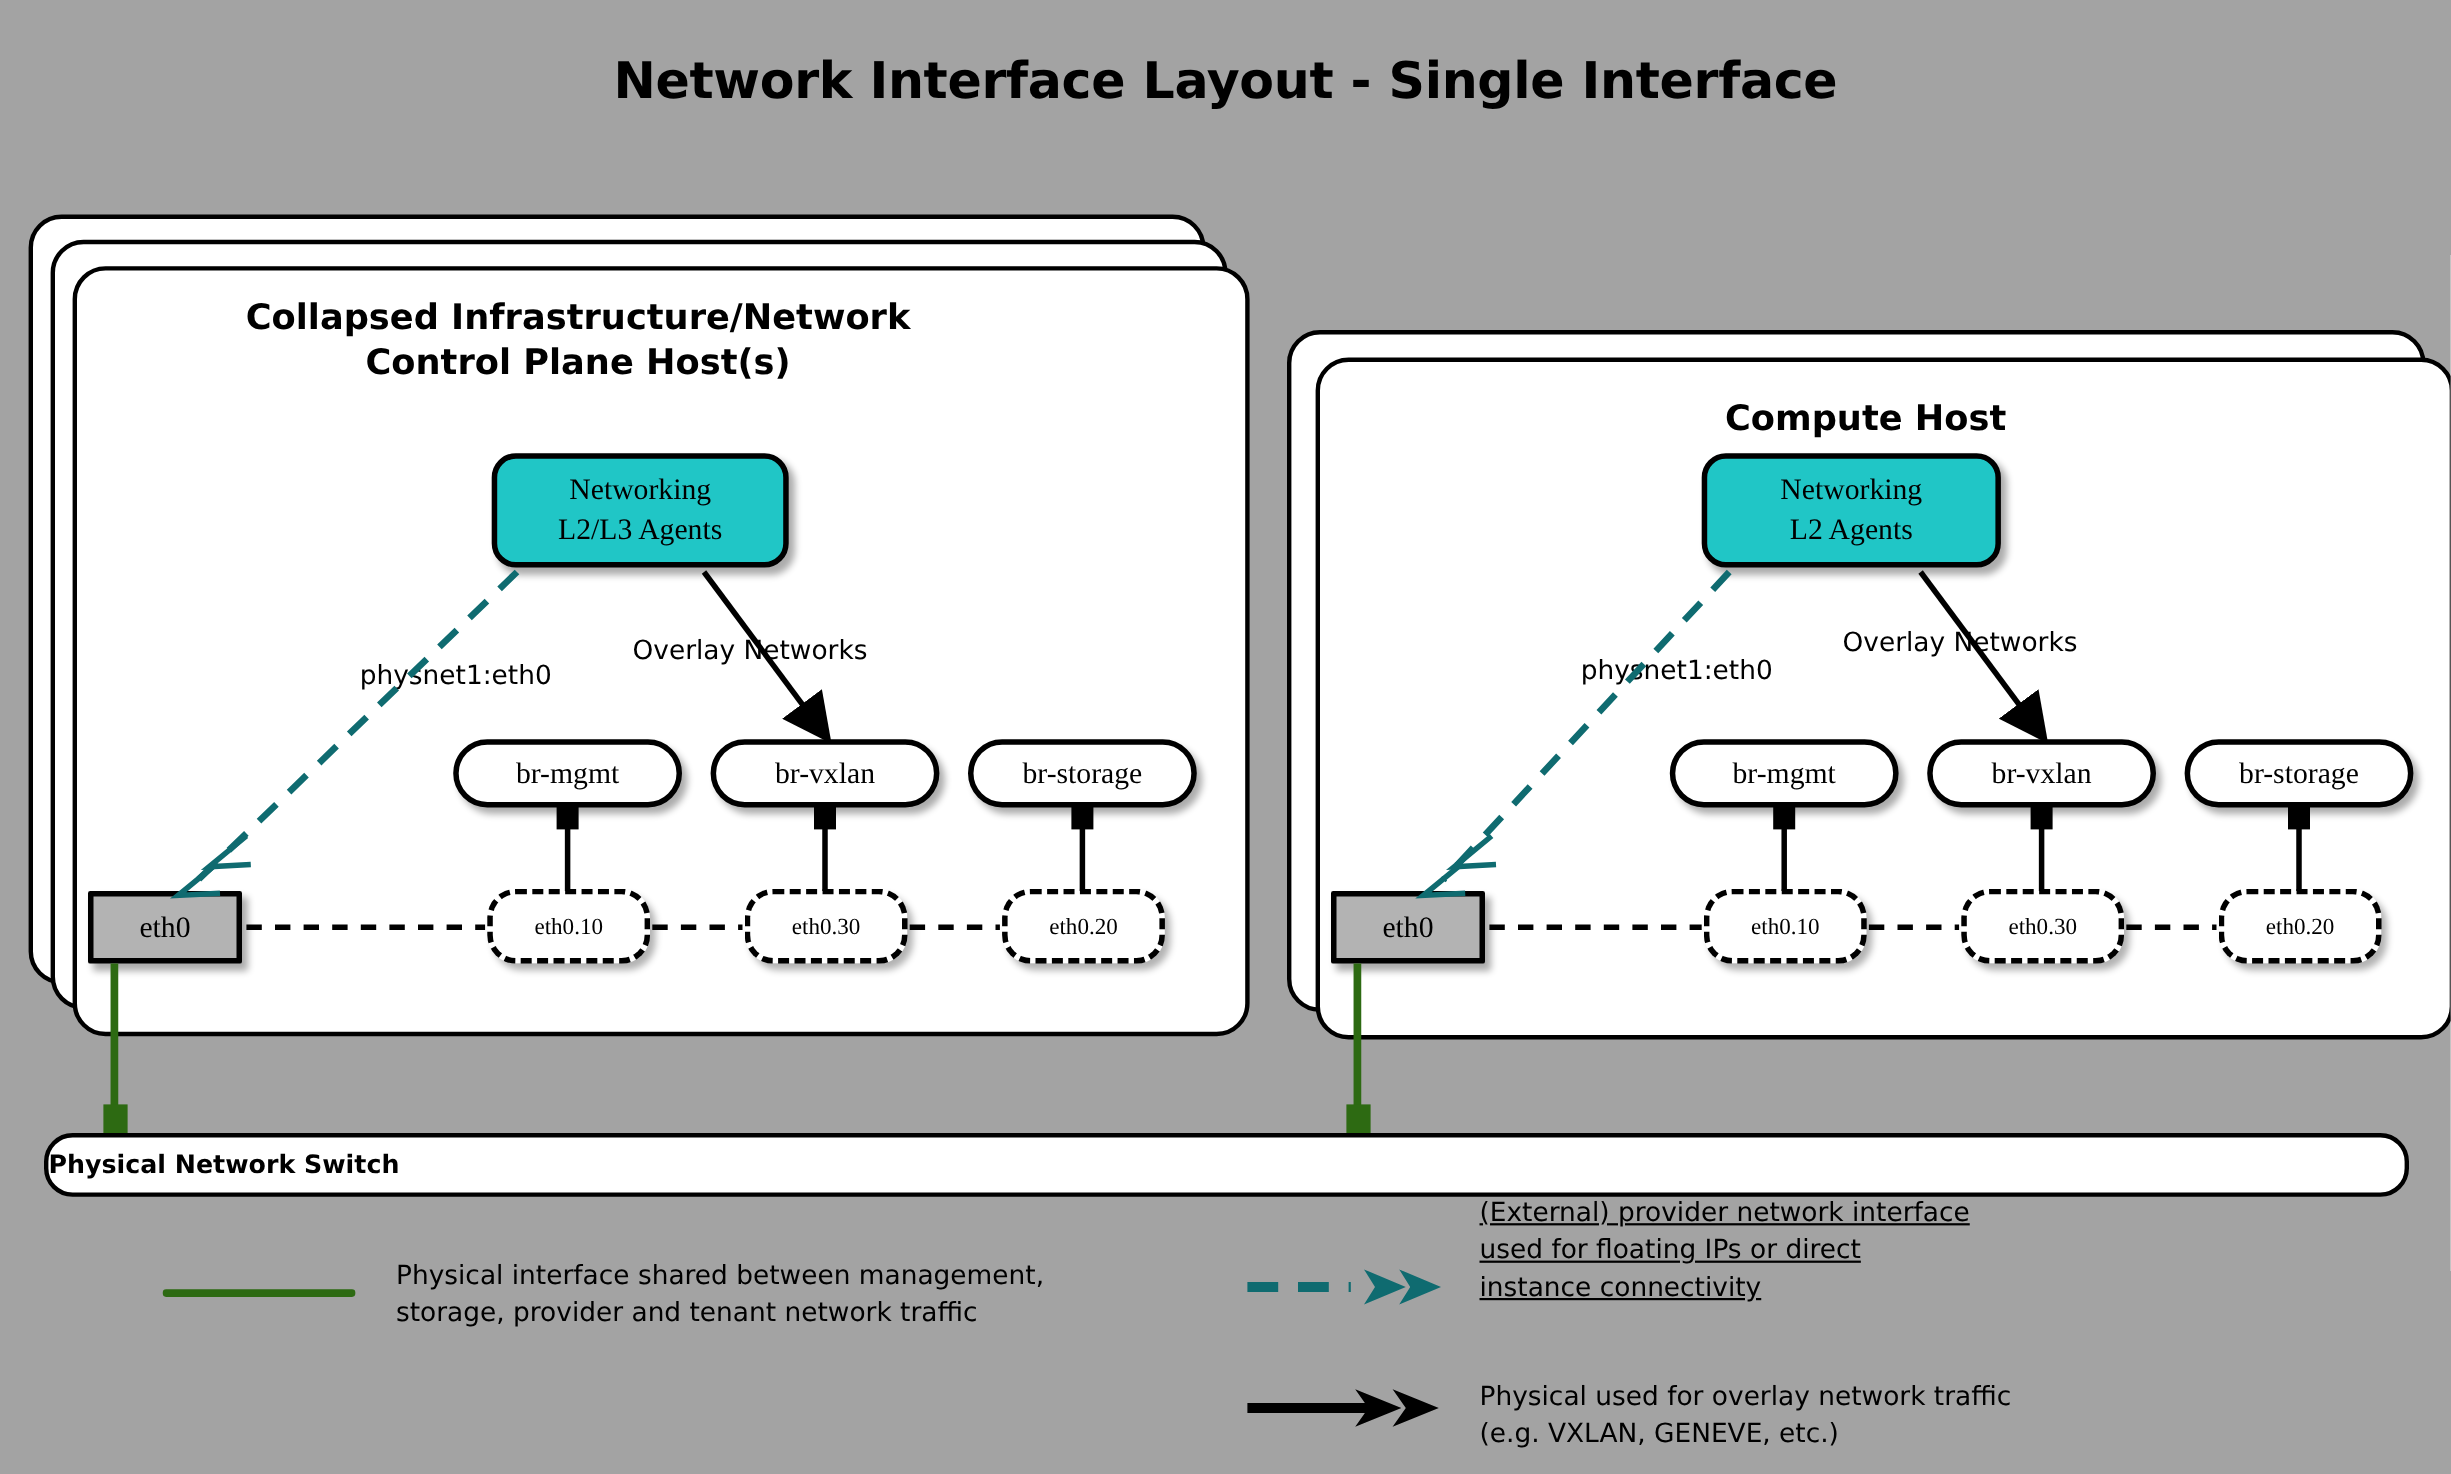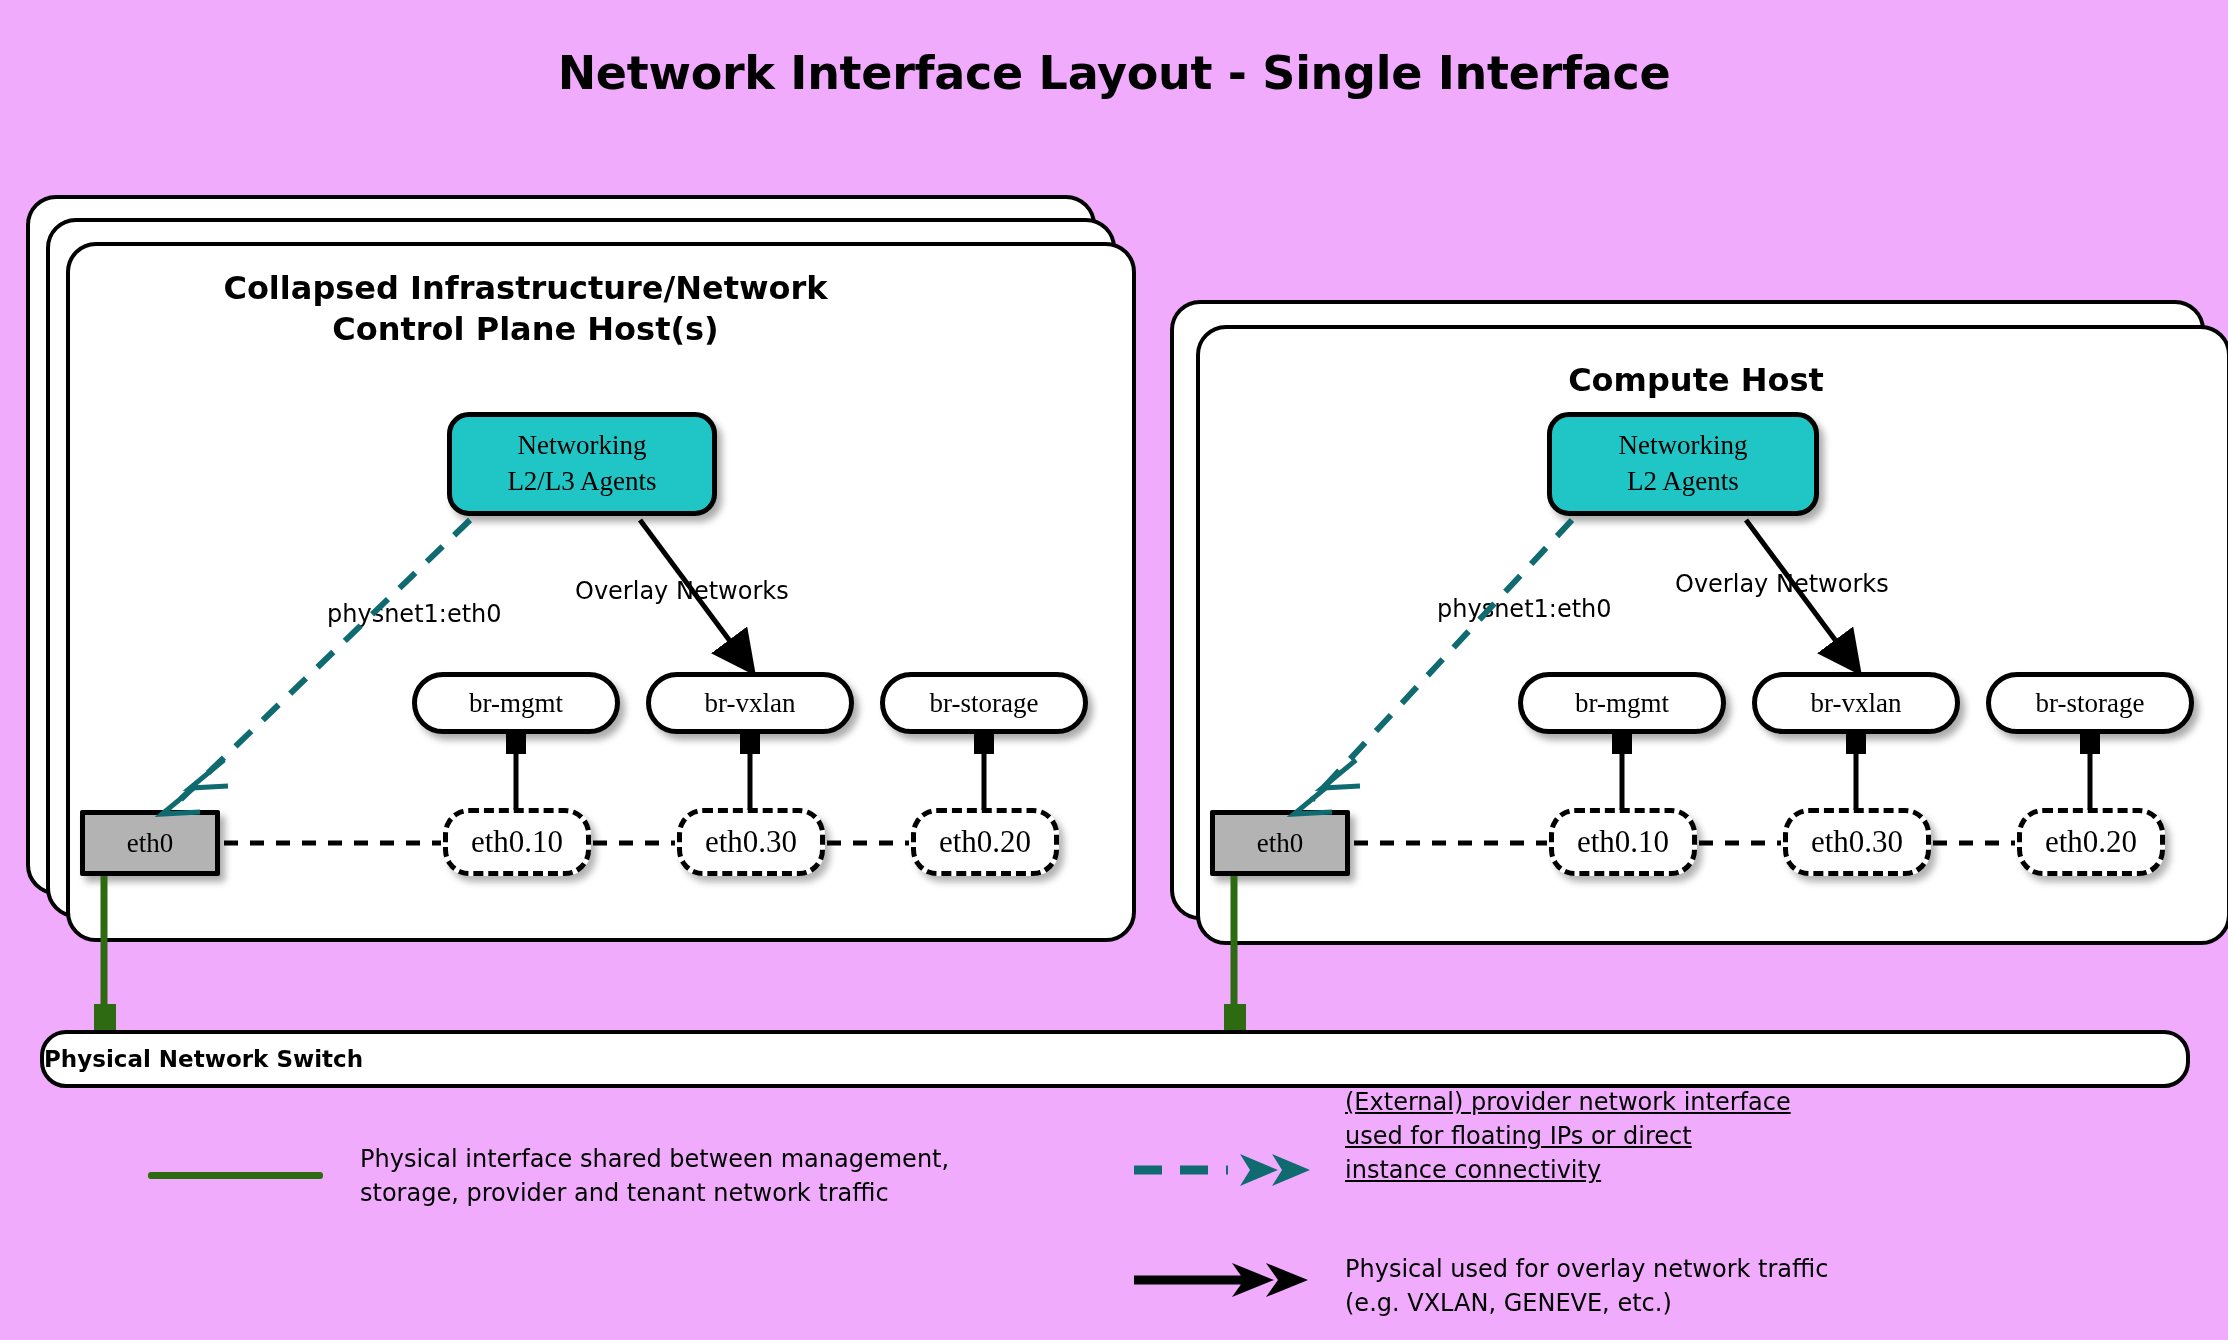--- a/index.html
+++ b/index.html
@@ -4,21 +4,21 @@
 <style>
   html, body {
     margin: 0;
     padding: 0;
     background: #ffffff;
   }
   #canvas {
     position: relative;
     width: 2228px;
     height: 1340px;
-    background: #f0abfc;
+    background: #a3a3a3;
     font-family: "DejaVu Sans", "Liberation Sans", sans-serif;
     overflow: hidden;
   }
 
   
   .page-title {
     position: absolute;
     left: 0;
     top: 46px;
     width: 2228px;
@@ -77,21 +77,21 @@
     border: 5px solid #000000;
     border-radius: 34px;
     background: #ffffff;
     font-size: 27px;
     box-shadow: 5px 6px 7px rgba(0,0,0,0.33);
   }
   .node-vlan {
     border: 5px dashed #000000;
     border-radius: 26px;
     background: #ffffff;
-    font-size: 31px;
+    font-size: 21px;
     box-shadow: 5px 6px 7px rgba(0,0,0,0.30);
   }
   .node-eth {
     border: 5px solid #000000;
     border-radius: 2px;
     font-size: 27px;
     box-shadow: 5px 6px 7px rgba(0,0,0,0.33);
   }
 
   

